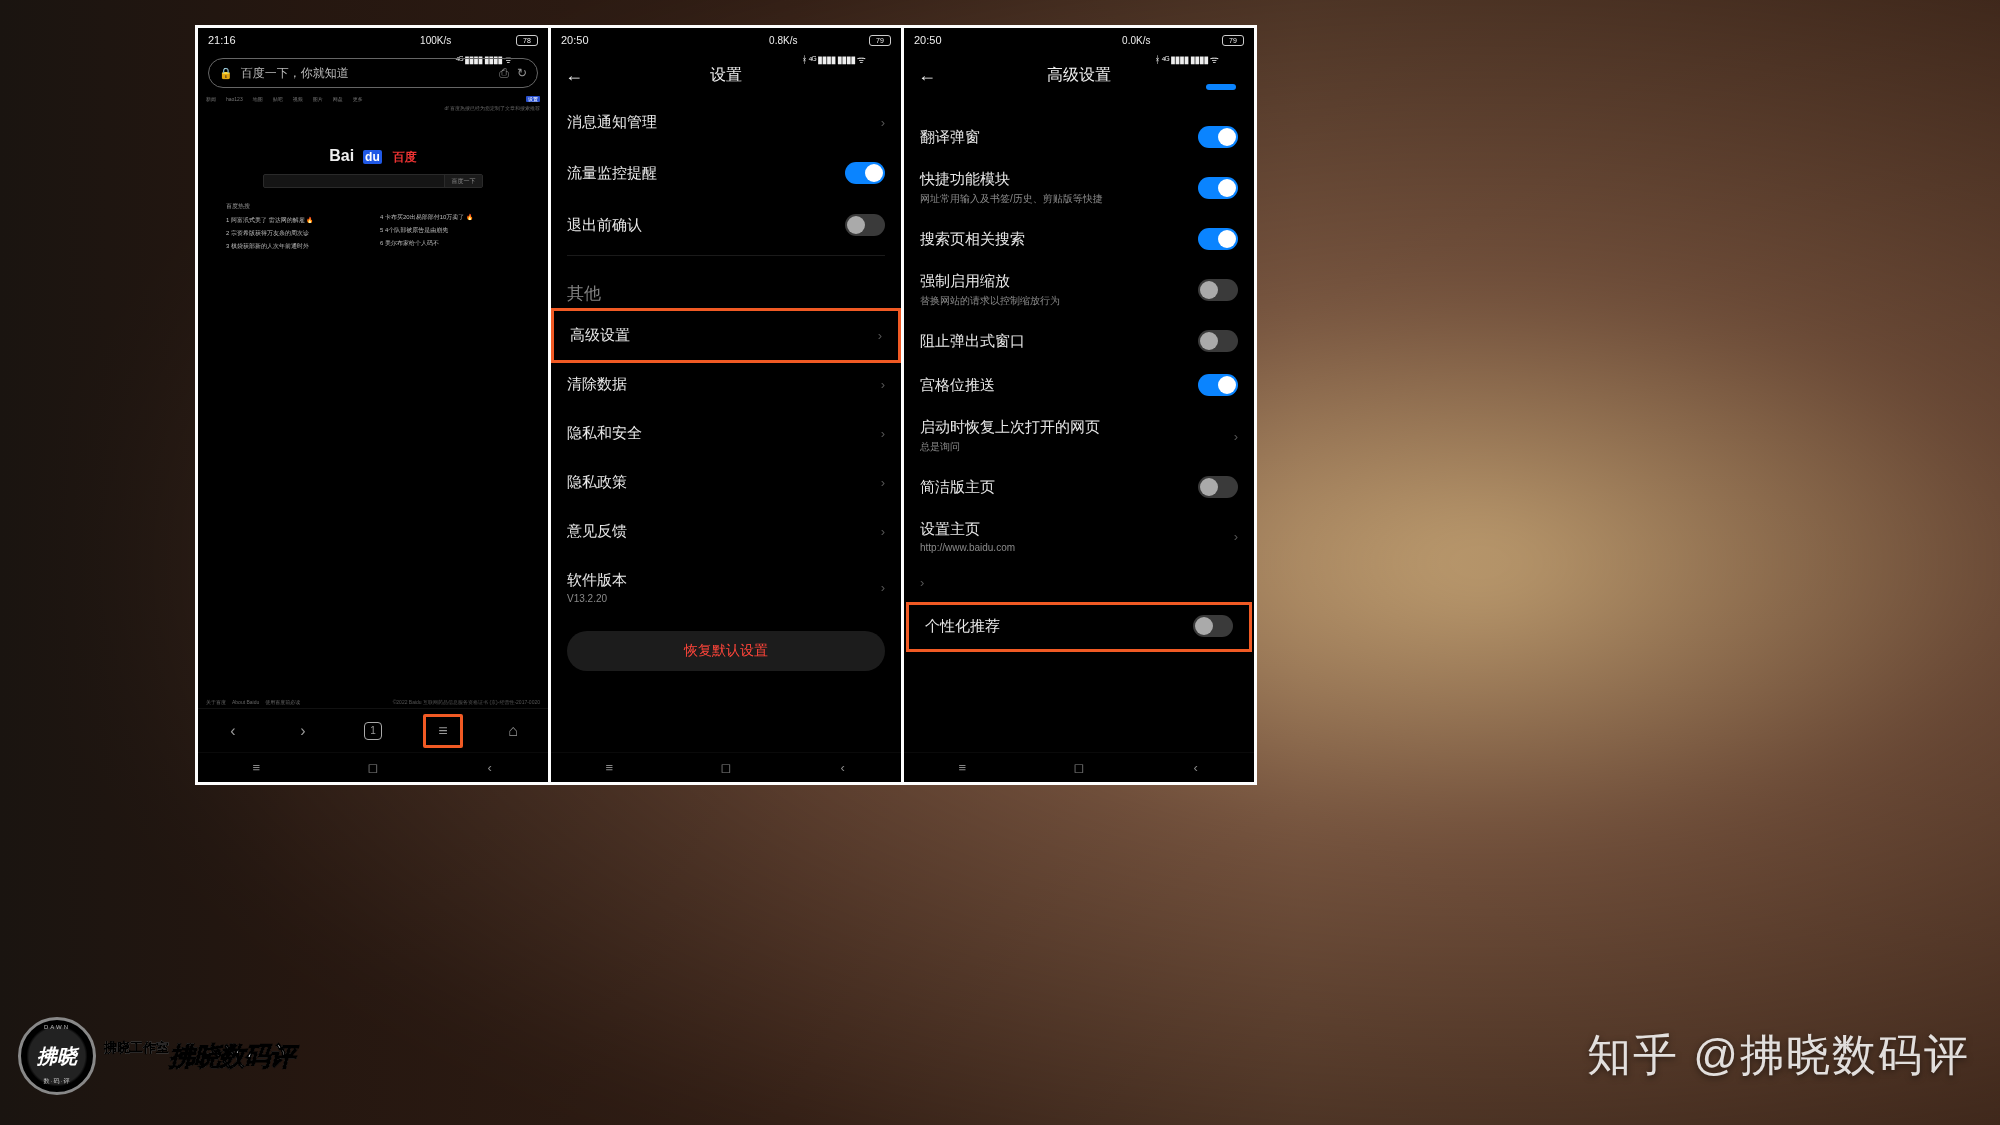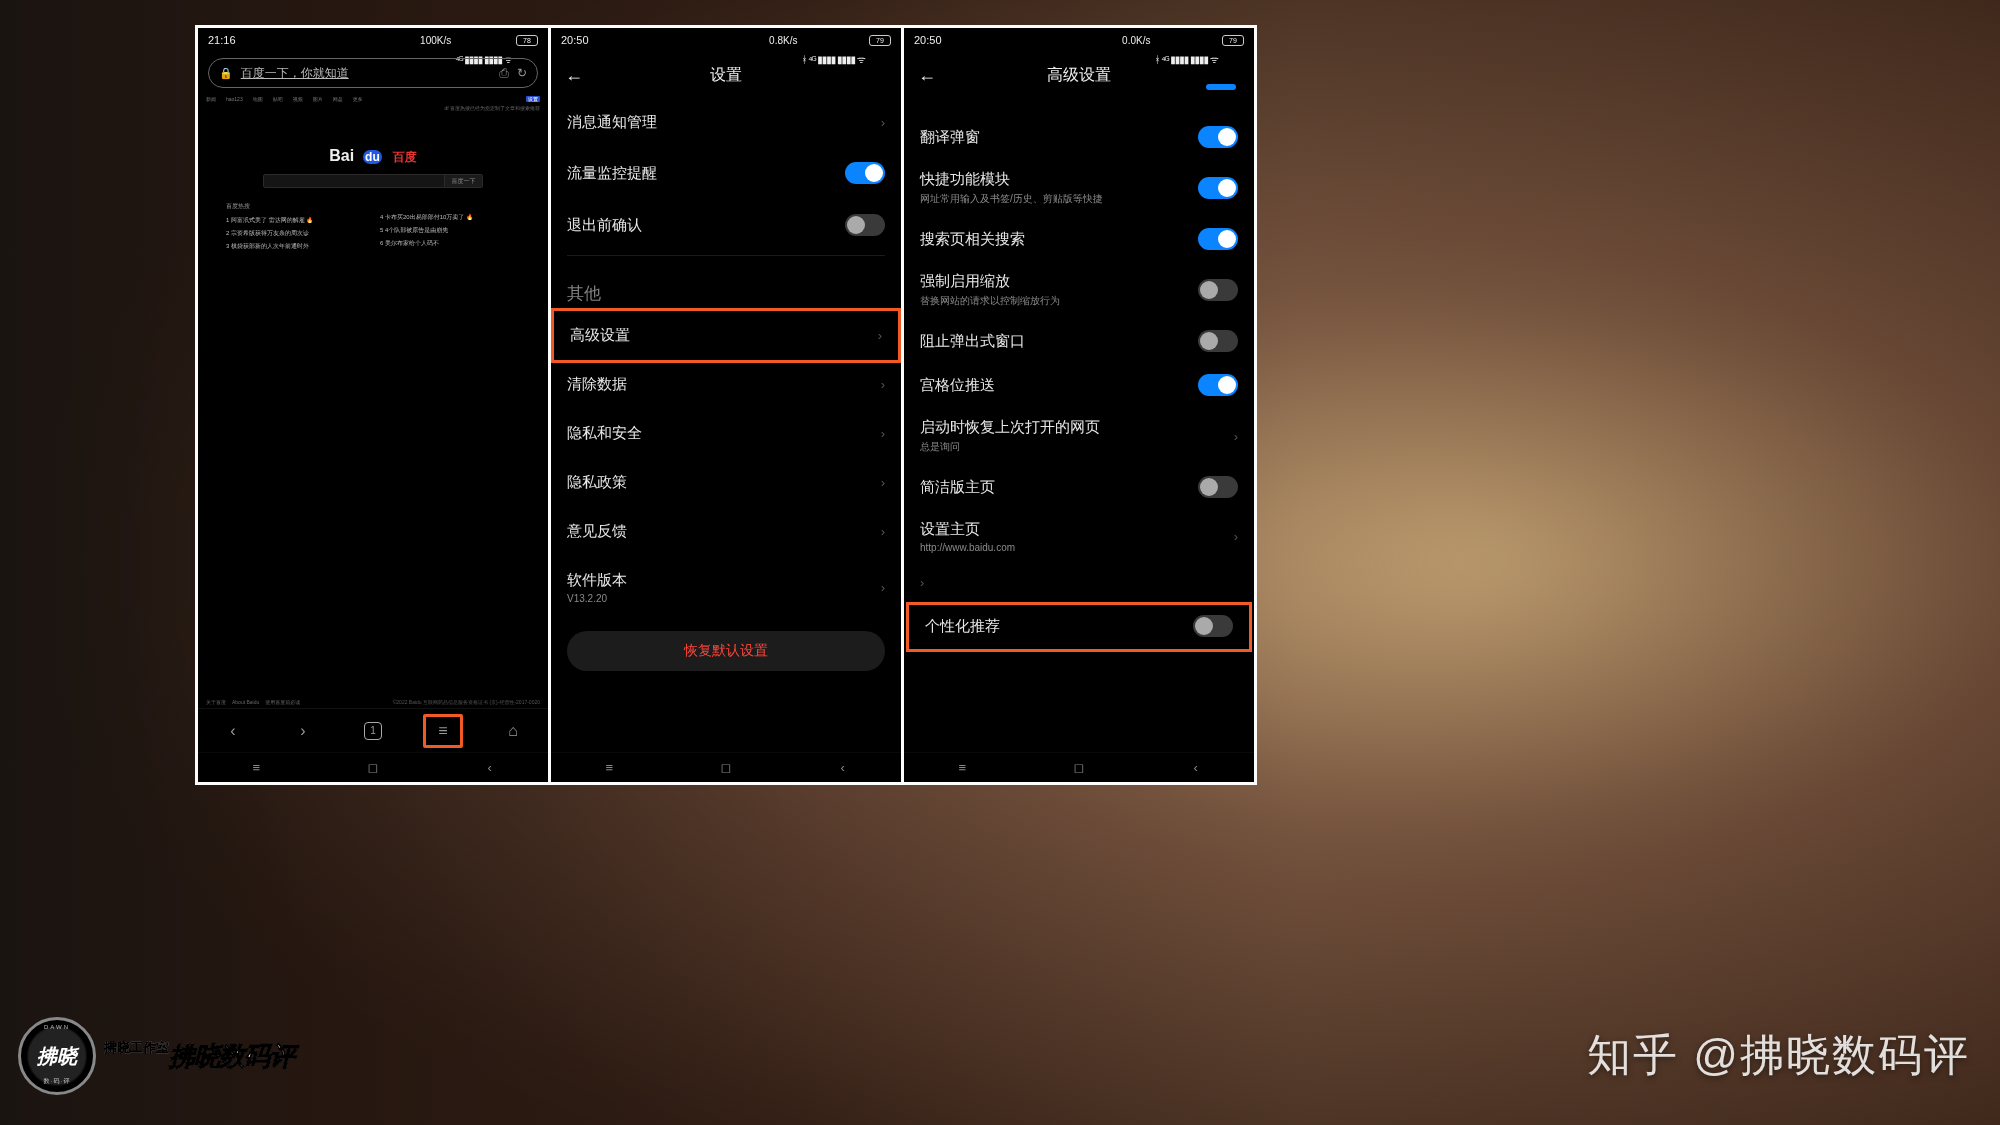--- a/index.html
+++ b/index.html
@@ -15,31 +15,31 @@
   
   .statusbar { height:24px; display:flex; align-items:center; justify-content:space-between; padding:0 10px; font-size:11px; color:#eee; }
   .sb-right { display:flex; align-items:center; gap:4px; font-size:10px; }
   .batt { border:1px solid #ccc; border-radius:3px; width:22px; height:11px; display:flex; align-items:center; justify-content:center; font-size:7px; }
   .sig { letter-spacing:-1px;margin-top:38px; }
   
   
   .addr-wrap { padding:6px 10px; }
   .addr { border:1px solid #666; border-radius:16px; height:30px; display:flex; align-items:center; gap:8px; padding:0 10px; color:#bbb; font-size:12px; }
   .addr .lock { font-size:11px; }
-  .addr .txt { flex:1;text-decoration:underline; }
+  .addr .txt { flex:1; }
   .addr .ic { font-size:12px; color:#999; }
   
   .tinynav { display:flex; gap:10px; padding:2px 8px; font-size:5px; color:#777; }
   .tinynav span.blu { background:#2850d0; color:#fff; padding:0 2px; border-radius:1px; }
   .tinynote { text-align:right; font-size:5px; color:#666; padding:1px 8px 6px; }
   
   .baidu-zone { text-align:center; padding:30px 20px 6px; }
   .baidu-logo { font-size:16px; font-weight:700; color:#e33; display:inline-flex; align-items:baseline; gap:9px; }
   .baidu-logo .bai { color:#eee; }
-  .baidu-logo .du { background:#2059e6; color:#fff; padding:0 2px; border-radius:7px; font-size:12px; }
+  .baidu-logo .du { background:#2059e6; color:#fff; padding:0 2px; border-radius:2px; font-size:12px; }
   .baidu-logo .cn { color:#e33; font-size:12px; margin-left:2px; }
   .searchbox { margin:8px auto 0; width:220px; height:14px; background:#151515; border:1px solid #2a2a2a; border-radius:2px; display:flex; }
   .searchbox .btn { width:38px; background:#1b1b1b; border-left:1px solid #2a2a2a; color:#888; font-size:6px; display:flex; align-items:center; justify-content:center; }
   
   .hotlist { display:flex; gap:14px; padding:8px 28px; font-size:6px; color:#bdbdbd; }
   .hotcol { flex:1; display:flex; flex-direction:column; gap:4px; }
   .hotcol .hdr { color:#999; font-size:6px; margin-bottom:1px; }
   .hotitem { white-space:nowrap; overflow:hidden; }
   
   .spacer { flex:1; }

